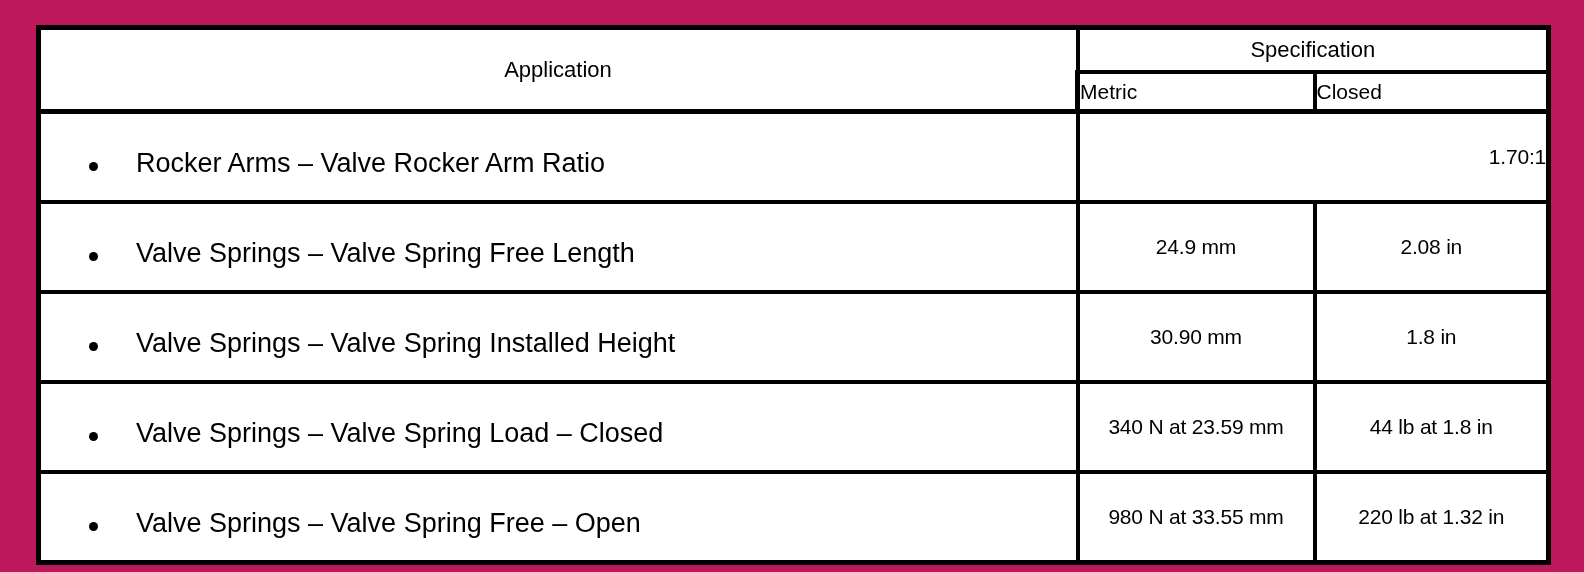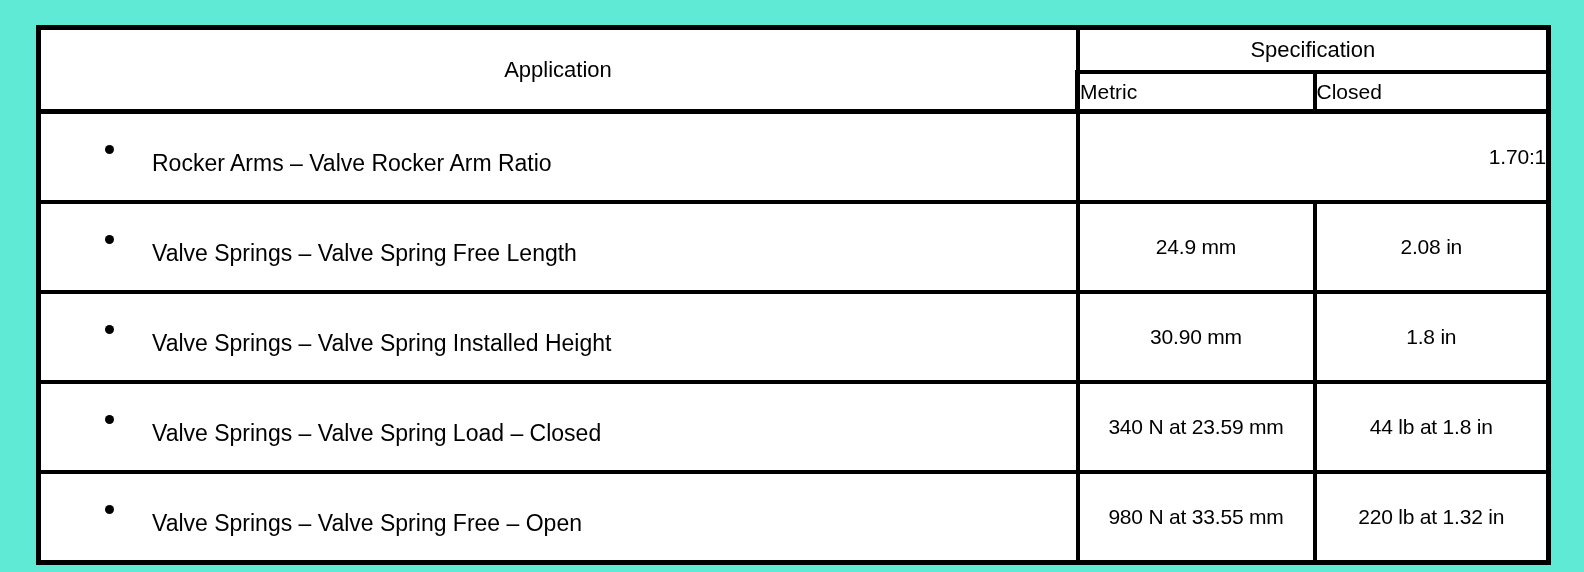--- a/index.html
+++ b/index.html
@@ -13,21 +13,21 @@
     height: 572px;
     font-family: "Liberation Sans", sans-serif;
     color: #000000;
     overflow: hidden;
   }
 
   .page {
     position: relative;
     width: 1584px;
     height: 572px;
-    background: #5eead4;
+    background: #be185d;
   }
 
   
   .spec-table {
     position: absolute;
     left: 36px;
     top: 25px;
     width: 1510px;
     border-collapse: collapse;
     table-layout: fixed;
@@ -84,24 +84,24 @@
   }
 
   
   .row-app-cell {
     height: 86px;
     vertical-align: top;
     padding: 0;
   }
   .app-line {
     display: flex;
-    align-items: flex-start;
+    align-items: flex-end;
     padding-top: 12px;
-    padding-left: 64px;
-    font-size: 23px;
+    padding-left: 48px;
+    font-size: 27px;
     line-height: 26px;
     white-space: nowrap;
   }
   .bullet-dot {
     display: inline-block;
     width: 9px;
     height: 9px;
     border-radius: 50%;
     background: #000000;
     flex: 0 0 auto;

